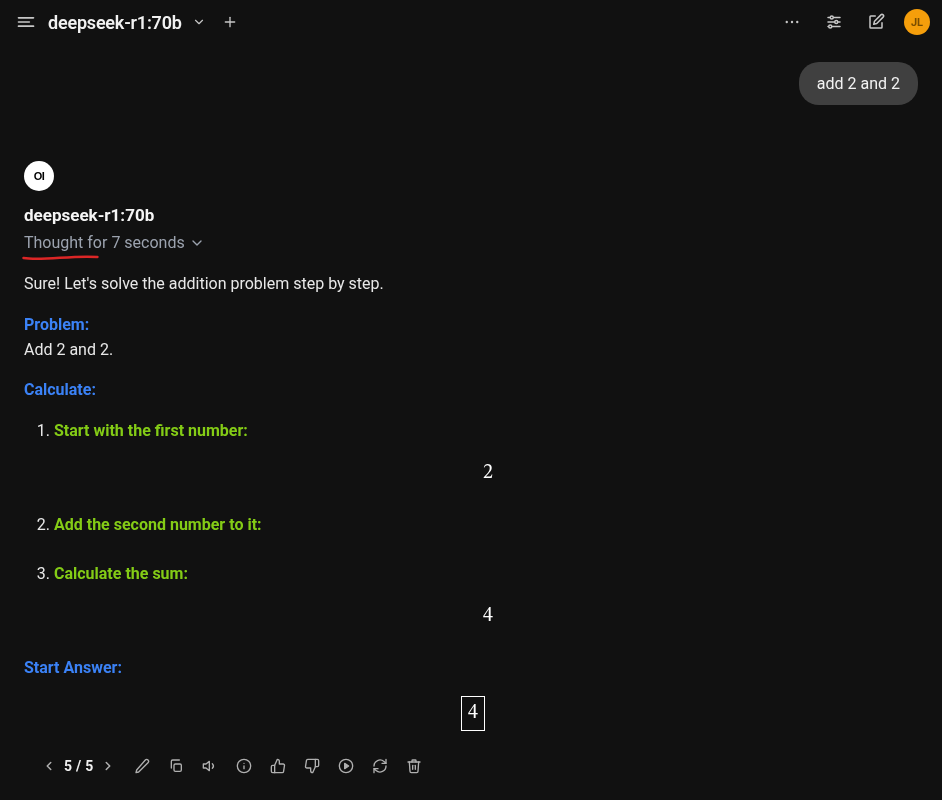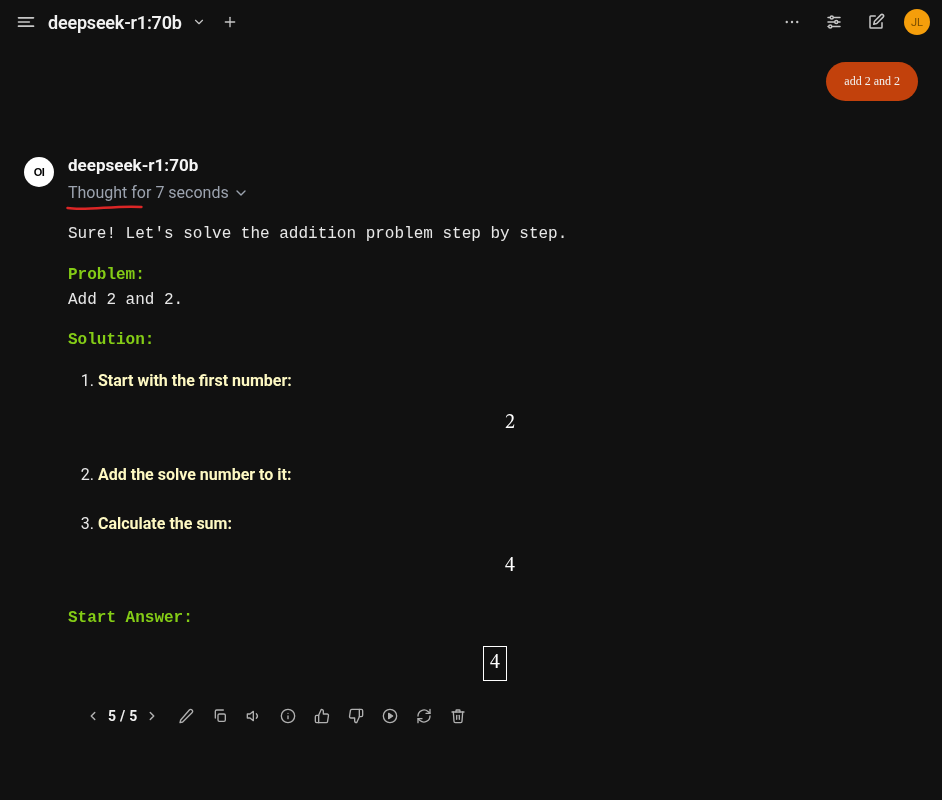--- a/index.html
+++ b/index.html
@@ -31,41 +31,41 @@
     font-weight: 600;
     font-size: 18px;
     color: #f1f1f1;
     letter-spacing: -0.2px;
   }
   .avatar {
     width: 26px; height: 26px;
     border-radius: 50%;
     background: #f59e0b;
     display: flex; align-items: center; justify-content: center;
-    font-size: 11px; font-weight: 400;
+    font-size: 11px; font-weight: 700;
     color: #7a4d00;
   }
   
   .user-row {
     display: flex; justify-content: flex-end;
     padding: 18px 24px 0 24px;
   }
   .user-bubble {
-    background: #c2410c;
+    background: #404040;
     border-radius: 20px;
     padding: 12px 18px;
-    font-size: 12px;
+    font-size: 16px;
     color: #f2f2f2;
-    font-family: Liberation Serif, serif;
   }
   
   .assistant-row {
     display: flex;
     gap: 14px;
     padding: 54px 20px 10px 24px;
+    flex-direction: column;
   }
   .ai-avatar {
     width: 30px; height: 30px;
     border-radius: 50%;
     background: #fff;
     color: #000;
     display: flex; align-items: center; justify-content: center;
     font-weight: 900;
     font-family: Arial, sans-serif;
     font-size: 11px;
@@ -87,25 +87,25 @@
     cursor: pointer;
     position: relative;
   }
   .underline-annot {
     position: absolute;
     left: -2px; top: 21px;
     width: 77px; height: 8px;
     pointer-events: none;
   }
   .msg-body { margin-top: 20px; font-size: 16px; color: #e8e8e8; line-height: 1.55; }
-  .msg-body p { margin: 0 0 16px 0; font-family: Liberation Mono, monospace; }
-  .msg-body strong { font-weight: 700; color: #84cc16; }
+  .msg-body p { margin: 0 0 16px 0; }
+  .msg-body strong { font-weight: 700; color: #3b82f6; }
   .msg-body ol { padding-left: 30px; margin: 8px 0 16px 0; }
   .msg-body li { margin: 8px 0 24px 0; }
-  .msg-body li .step-text { font-weight: 700; color: #fef9c3; }
+  .msg-body li .step-text { font-weight: 700; color: #84cc16; }
   .math-block {
     text-align: center;
     font-family: "Cambria Math", "STIX Two Math", Georgia, serif;
     font-size: 20px;
     margin: 14px 0 6px 0;
     color: #fff;
   }
   .math-boxed {
     display: inline-block;
     border: 1px solid #fff;
@@ -200,28 +200,28 @@
         <path d="M1 4 C 20 7, 50 1, 75 3" stroke="#dc2626" stroke-width="2.5" fill="none" stroke-linecap="round"></path>
       </svg>
     </div>
 
     <div class="msg-body">
       <p>Sure! Let's solve the addition problem step by step.</p>
 
       <p><strong>Problem:</strong><br>
       <span>Add 2 and 2.</span></p>
 
-      <p><strong>Solution:</strong></p>
+      <p><strong>Calculate:</strong></p>
       <ol>
         <li>
           <span class="step-text">Start with the first number:</span>
           <div class="math-block">2</div>
         </li>
         <li>
-          <span class="step-text">Add the solve number to it:</span>
+          <span class="step-text">Add the second number to it:</span>
         </li>
         <li>
           <span class="step-text">Calculate the sum:</span>
           <div class="math-block">4</div>
         </li>
       </ol>
 
       <p><strong>Start Answer:</strong></p>
       <div class="math-block">
         <span class="math-boxed">4</span>

